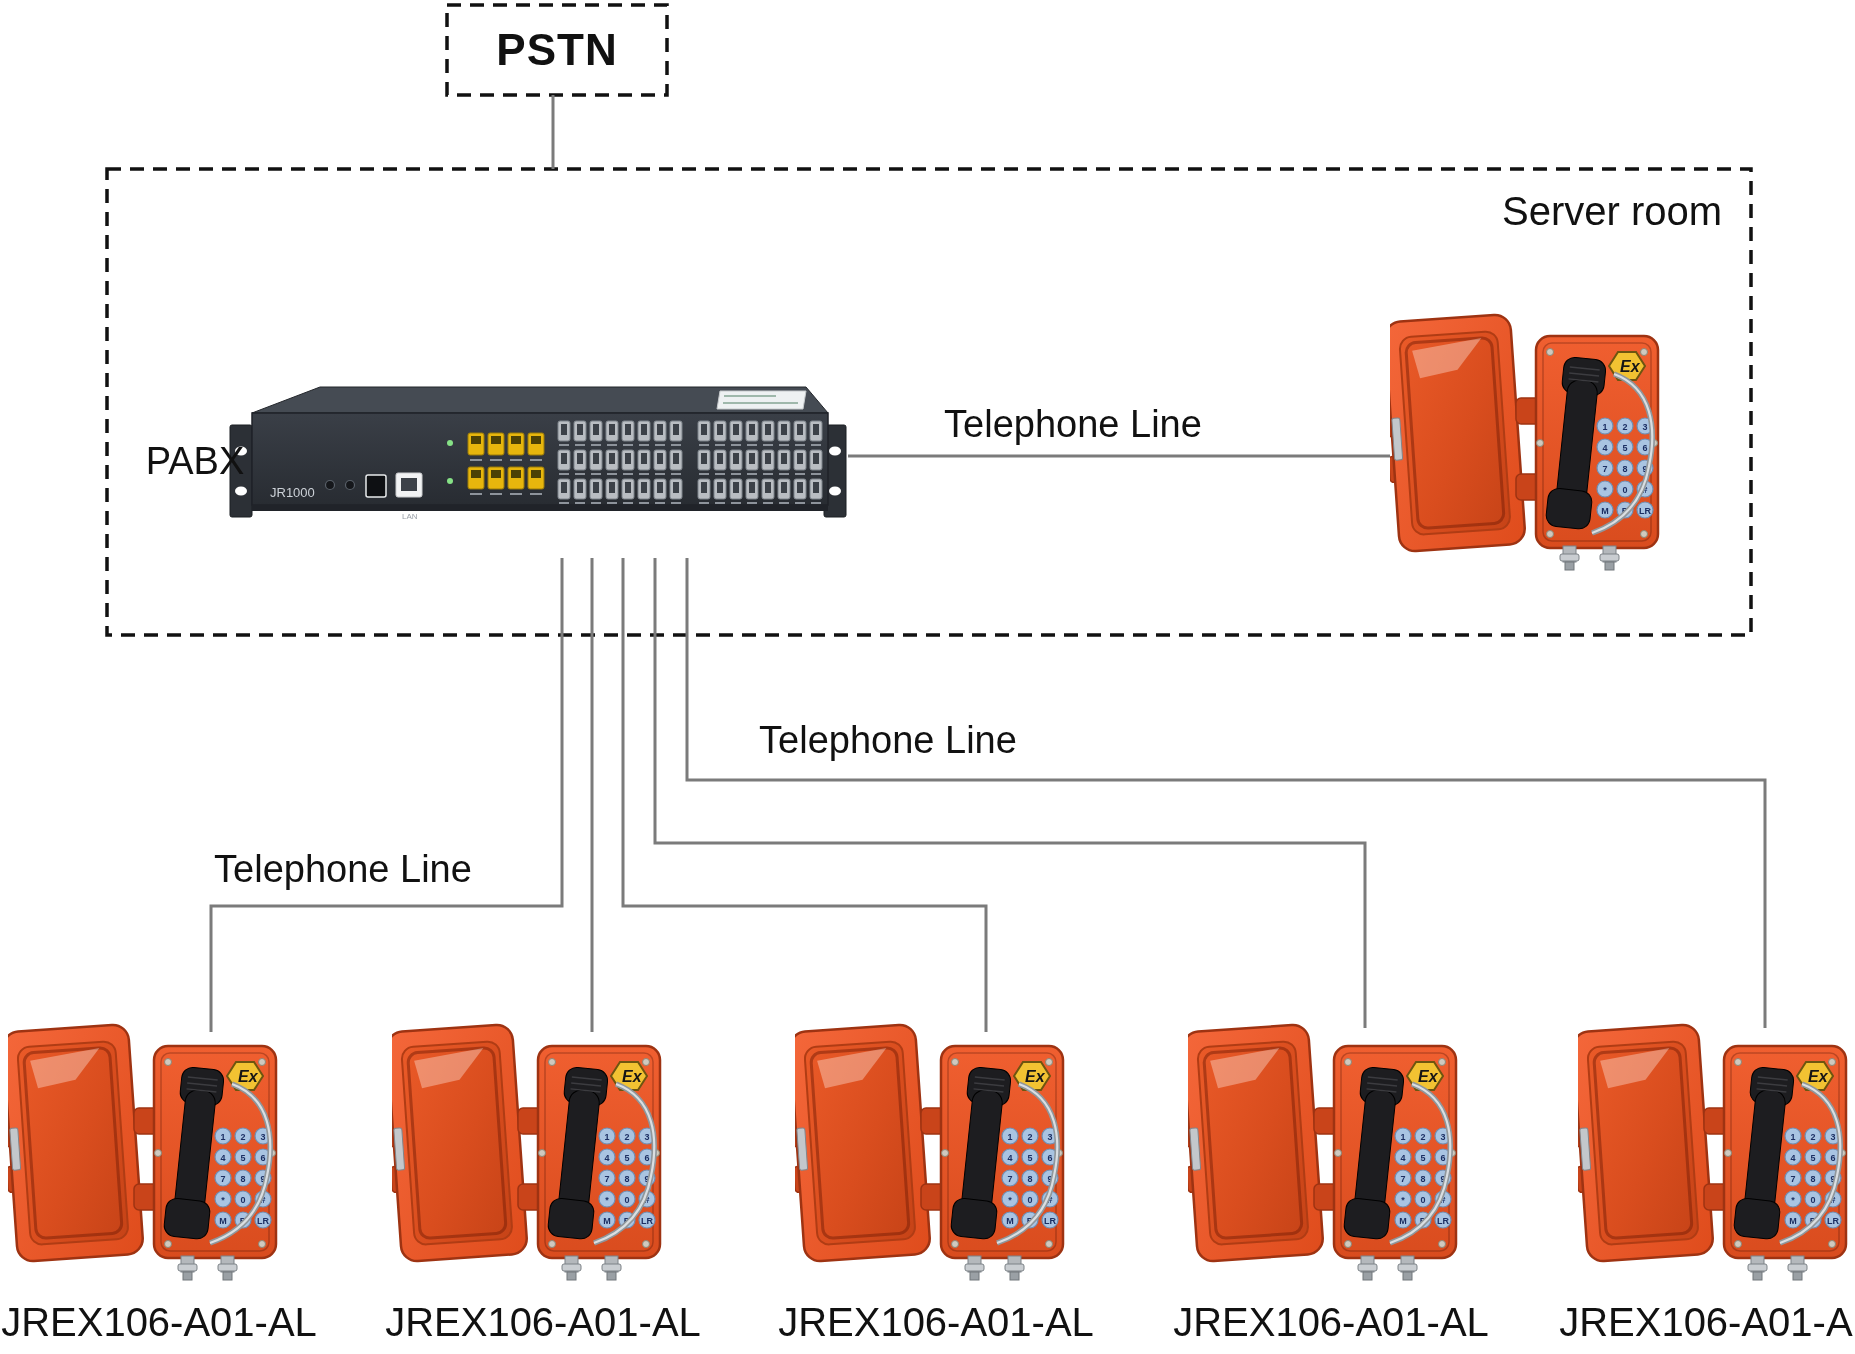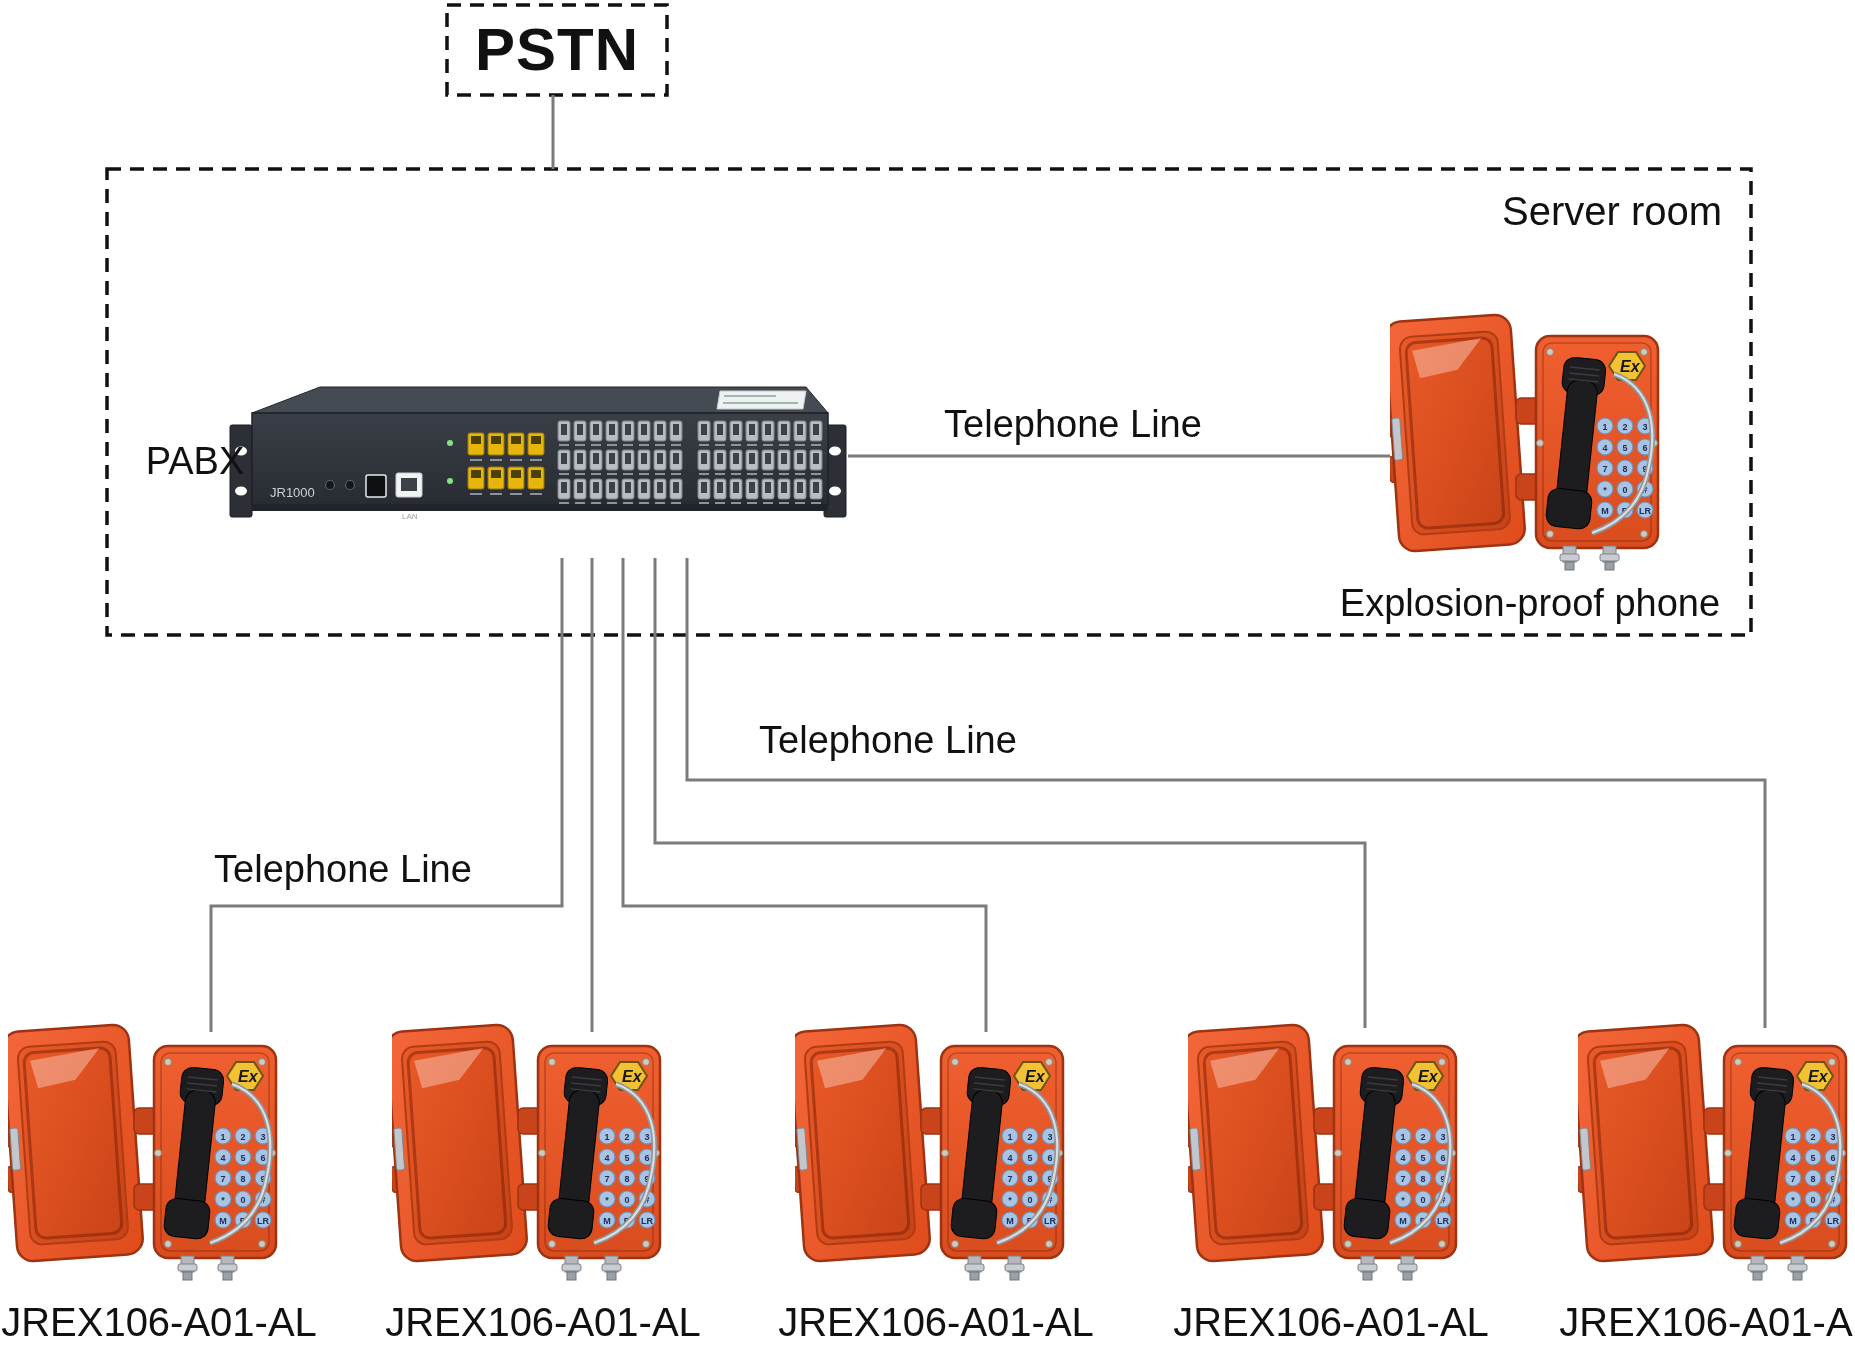--- a/index.html
+++ b/index.html
@@ -5,21 +5,21 @@
   :root{
     --c-wire:#7b7b7b; --c-border:#111111; --c-text:#111111;
     --c-orange:#ec5526; --c-orange-dark:#c9441a; --c-orange-deep:#9e3312;
     --c-badge:#f2c232; --c-key:#a9c4e2; --c-metal:#c3c7cb; --c-device:#31363d;
   }
   html,body{margin:0;padding:0;background:#fff;}
   body{font-family:"Liberation Sans",sans-serif;color:var(--c-text);}
   #canvas{position:relative;width:1855px;height:1354px;background:#ffffff;overflow:hidden;}
   #wires{position:absolute;left:0;top:0;}
   .lbl{position:absolute;transform:translate(-50%,-50%);white-space:nowrap;line-height:1.1;}
-  .lbl-pstn{font-size:60px;font-weight:bold;letter-spacing:1px;}
+  .lbl-pstn{font-size:44px;font-weight:bold;letter-spacing:1px;}
   .lbl-room{font-size:40px;font-weight:normal;}
   .lbl-std{font-size:38px;}
   .lbl-model{font-size:40px;}
   .phone{position:absolute;}
   .pabx{position:absolute;left:228px;top:383px;}
 
   
   .wire{stroke:var(--c-wire);stroke-width:3;fill:none;}
   .dashed-box{stroke:var(--c-border);stroke-width:3.5;fill:none;stroke-dasharray:14 9;}
 
@@ -403,21 +403,20 @@
       <use href="#phone-symbol"></use>
     </svg>
   <svg class="phone" style="left:1578px;top:1020px" width="272" height="262" viewBox="0 0 272 262">
       <use href="#phone-symbol"></use>
     </svg>
 
   <div class="lbl lbl-pstn" style="left:557px;top:50px">PSTN</div>
   <div class="lbl lbl-room" style="left:1612px;top:211px">Server room</div>
   <div class="lbl lbl-std" style="left:195px;top:462px">PABX</div>
   <div class="lbl lbl-std" style="left:1073px;top:425px">Telephone Line</div>
-  <div class="lbl lbl-std" style="left:1530px;top:604px">Explosion-proof phone</div>
   <div class="lbl lbl-std" style="left:888px;top:741px">Telephone Line</div>
   <div class="lbl lbl-std" style="left:343px;top:870px">Telephone Line</div>
   <div class="lbl lbl-model" style="left:159px;top:1322px">JREX106-A01-AL</div>
   <div class="lbl lbl-model" style="left:543px;top:1322px">JREX106-A01-AL</div>
   <div class="lbl lbl-model" style="left:936px;top:1322px">JREX106-A01-AL</div>
   <div class="lbl lbl-model" style="left:1331px;top:1322px">JREX106-A01-AL</div>
   <div class="lbl lbl-model" style="left:1717px;top:1322px">JREX106-A01-AL</div>
 </div>
 
 </body></html>

